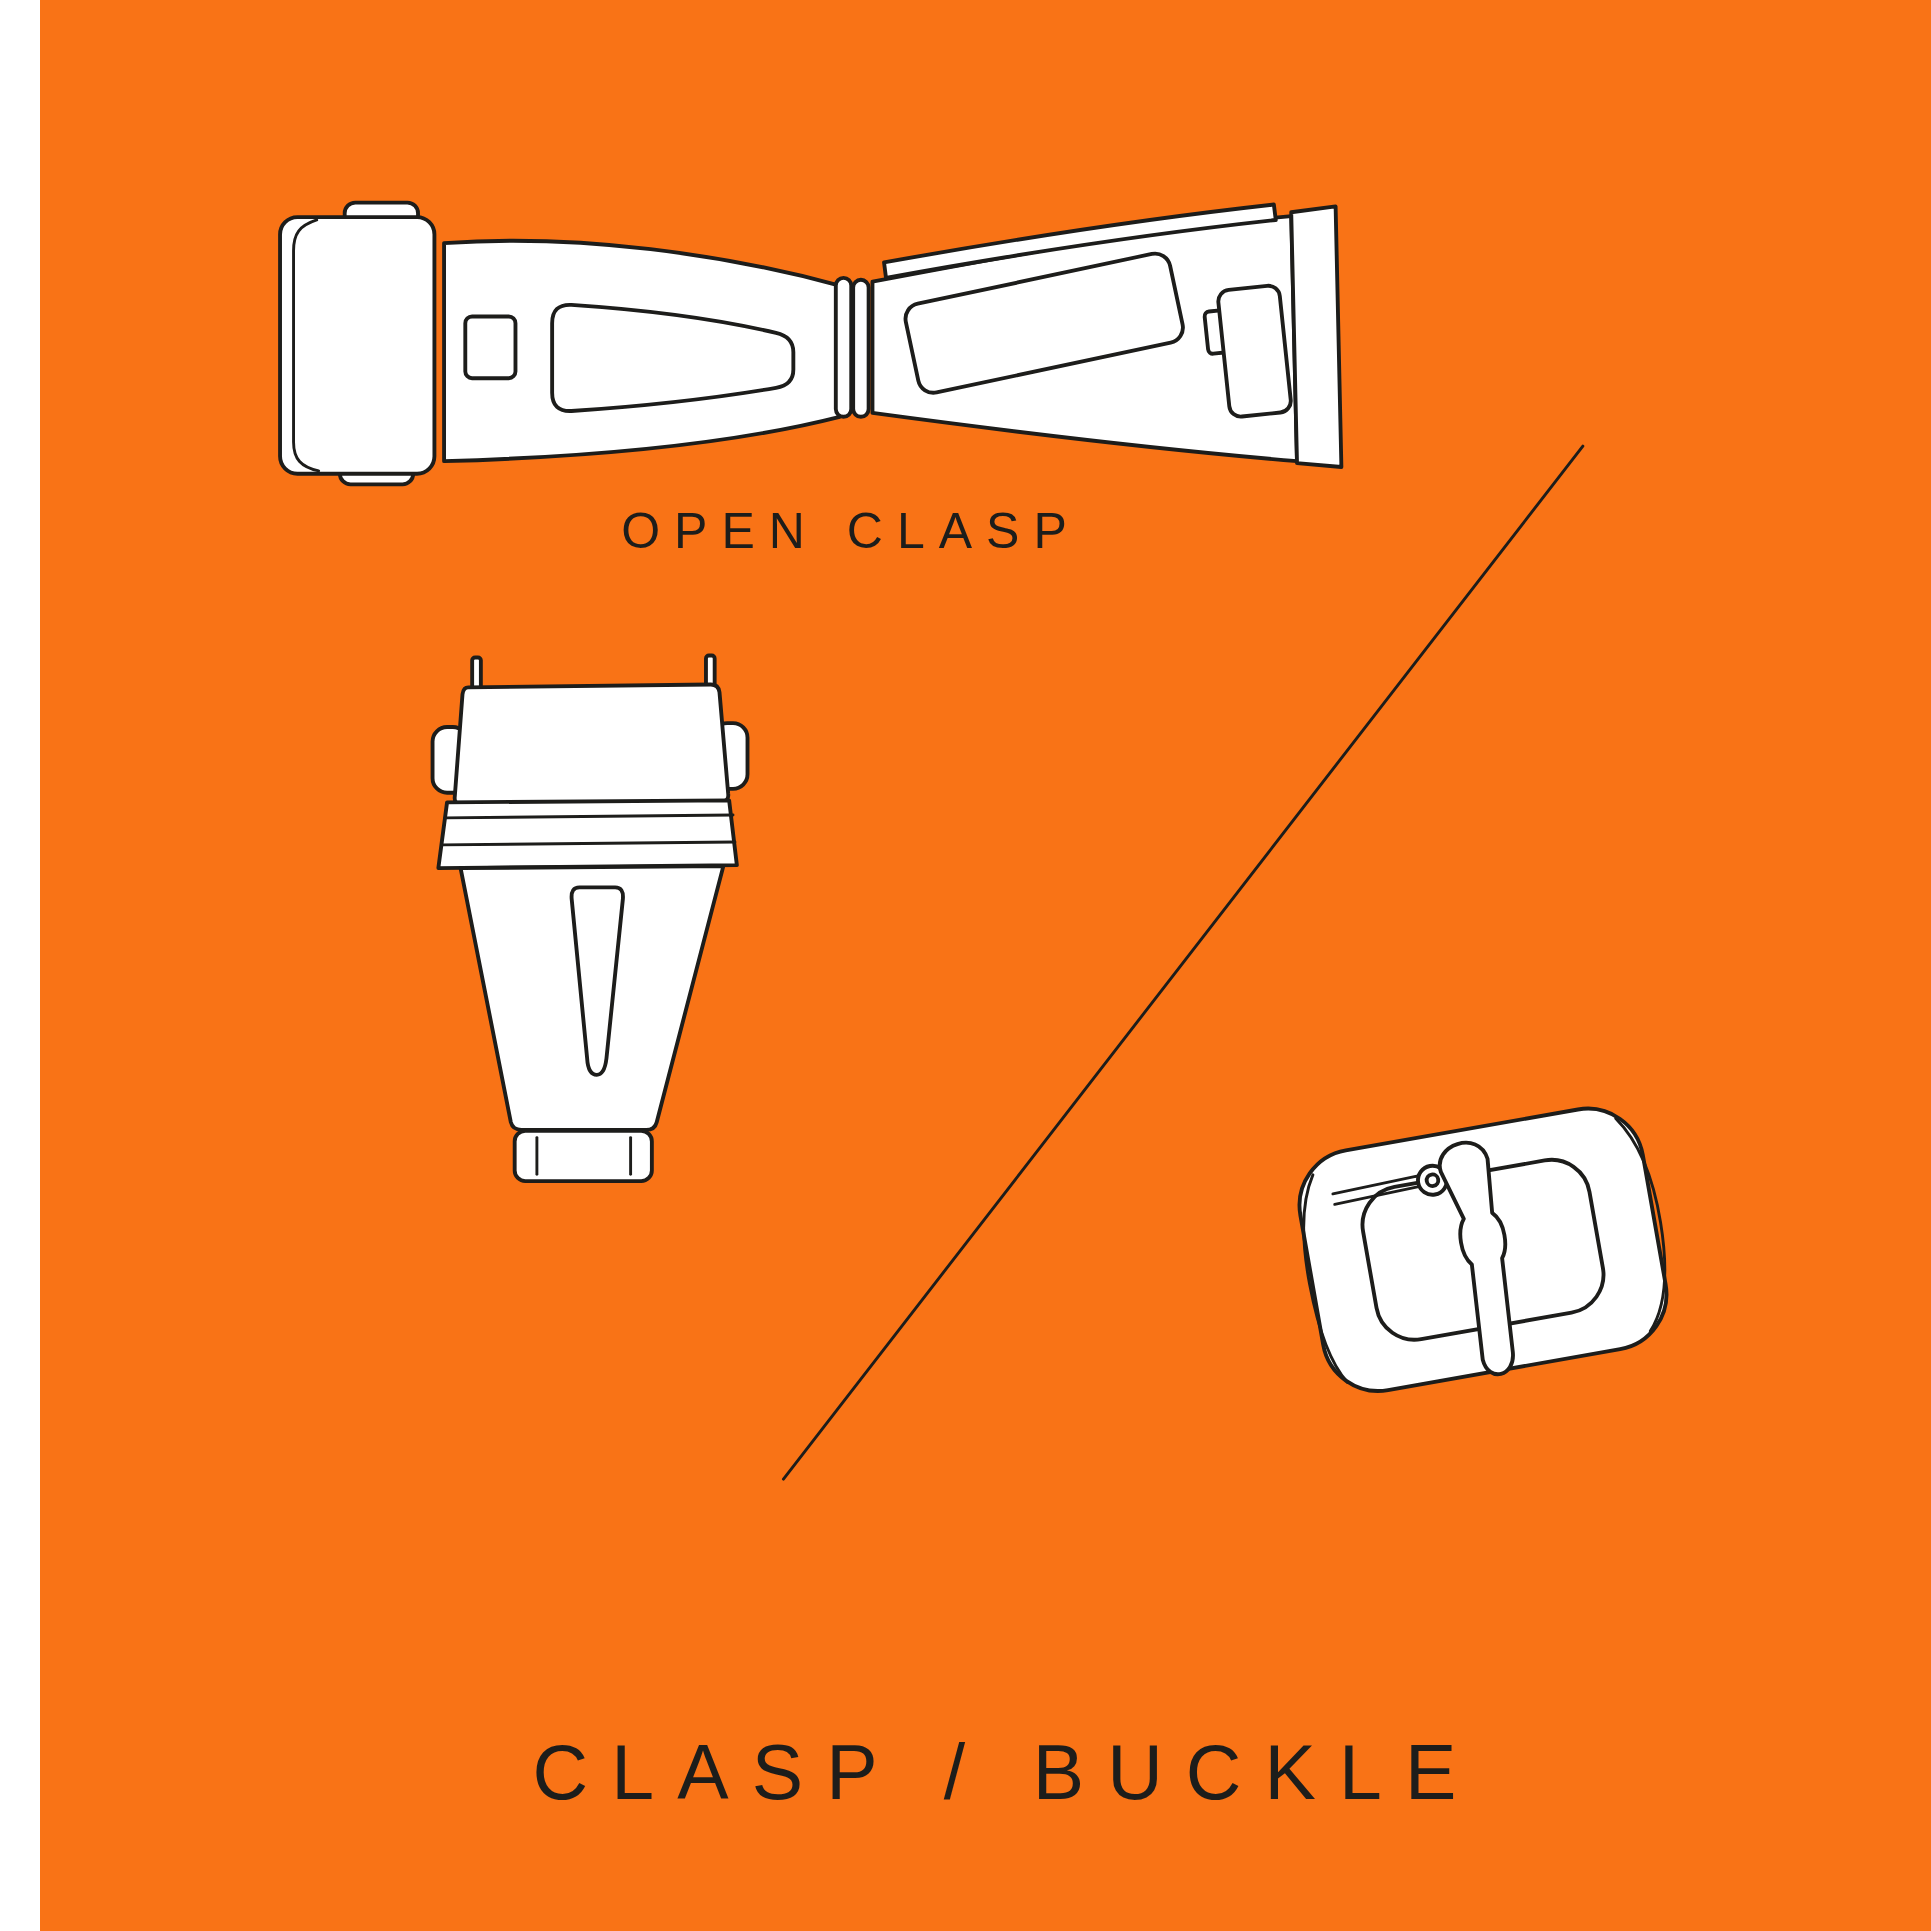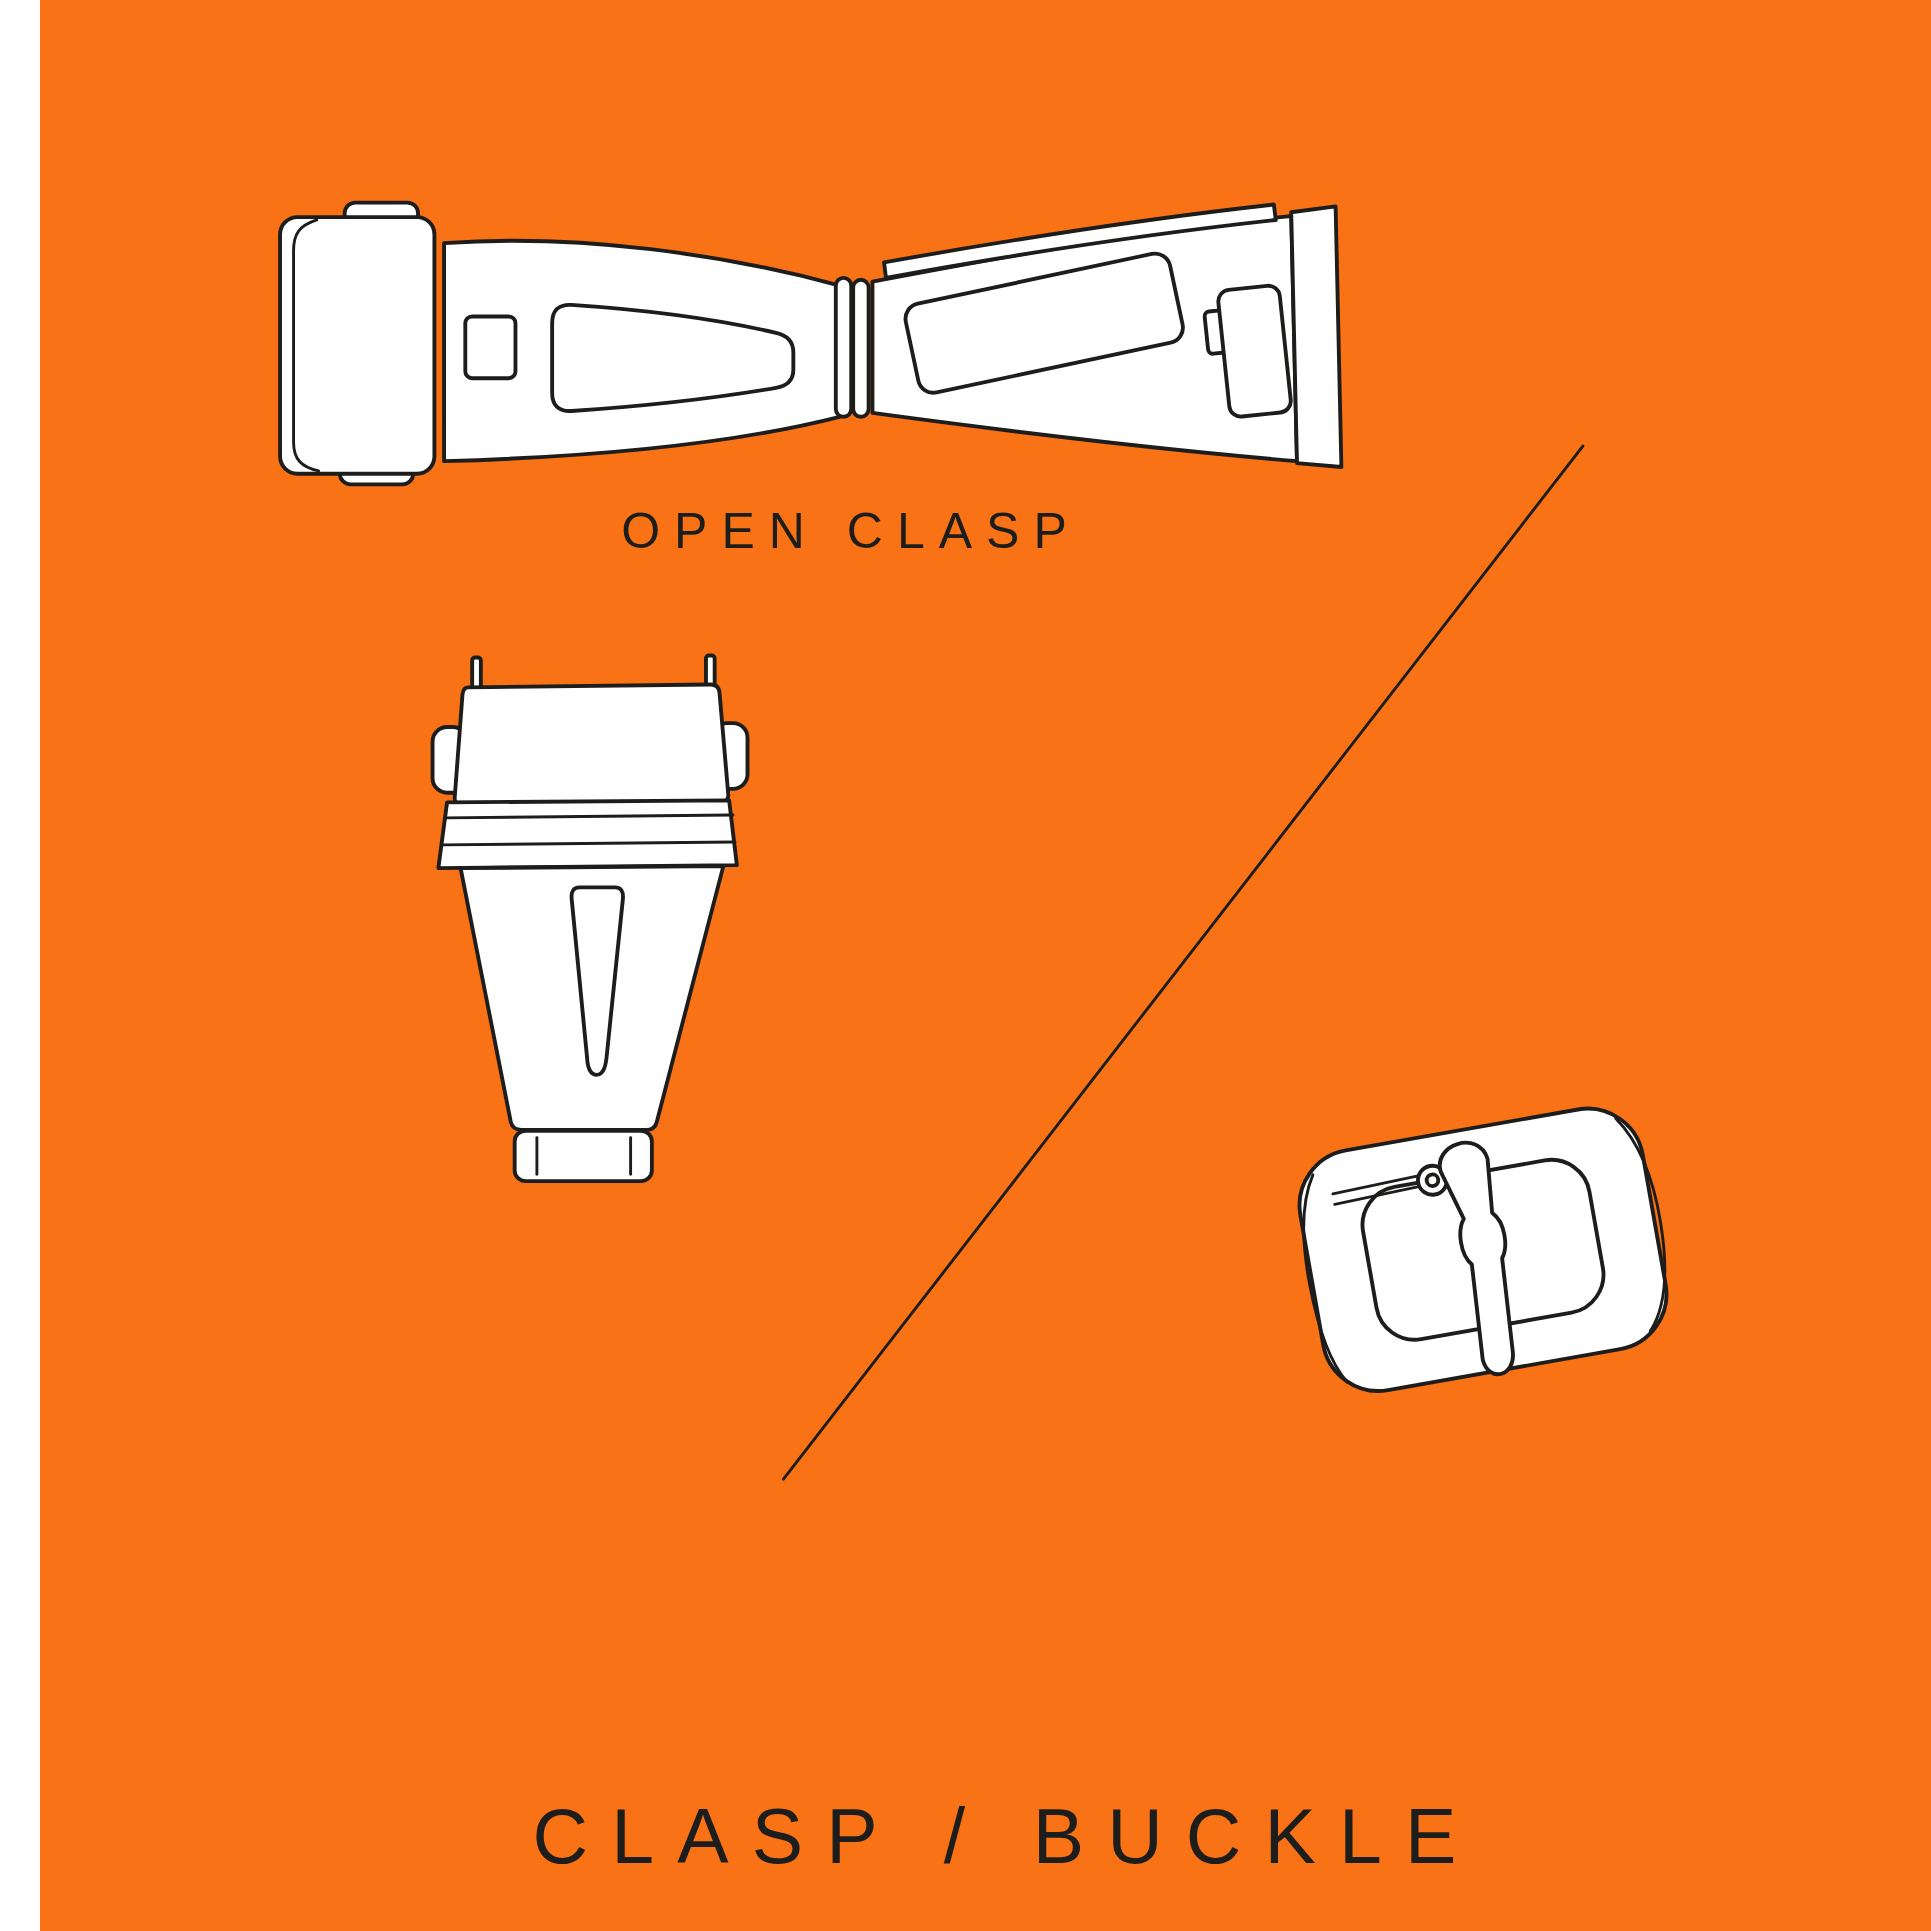--- a/index.html
+++ b/index.html
@@ -93,16 +93,16 @@
       <path class="ln-thin" d="M394,74 Q422,114 421,188 Q420,266 391,297"></path>
       <path class="ln-thin" d="M75,77 Q51,114 52,188 Q53,263 73,295"></path>
       <path class="ln-thin" d="M92,100 L182,97"></path>
       <path class="ln-thin" d="M92,111 L182,108"></path>
       <circle class="ln" cx="196" cy="104" r="15"></circle>
       <circle class="ln" cx="196" cy="104" r="6"></circle>
       <path class="ln" d="M206,97 C202,68 252,60 256,92 L251,148 C263,160 261,186 253,196 L247,294 C245,319 217,321 215,296 L221,197 C211,185 212,160 221,149 Z"></path>
     </g>
   </svg>
 
-  <div class="caption title" style="left:290px;top:1792px;width:1352px">CLASP / BUCKLE</div>
+  <div class="caption title" style="left:290px;top:1728px;width:1352px">CLASP / BUCKLE</div>
 
 </div>
 
 
 </body></html>

